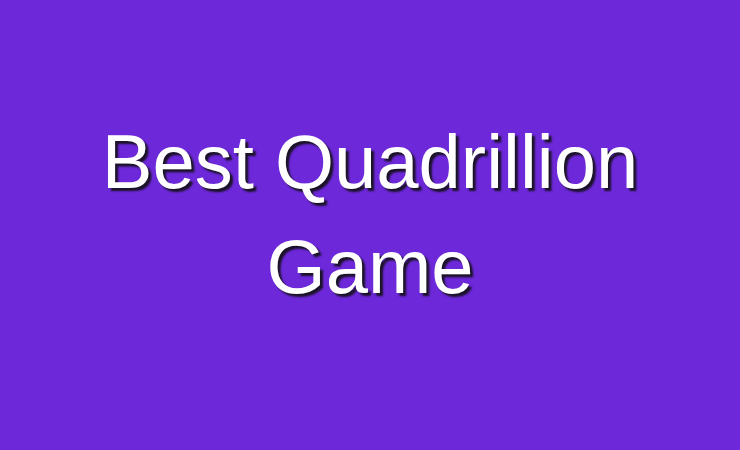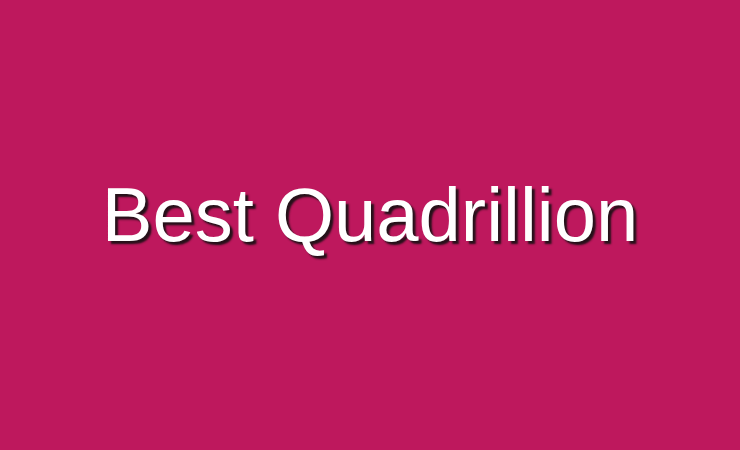--- a/index.html
+++ b/index.html
@@ -51,22 +51,23 @@
   }
 
   
   .title-line {
     display: block;
   }
 </style>
 </head>
 <body>
 
-<div class="banner" style="background-color: #be185d;">
+<div class="banner" style="background-color: #6d28d9;">
 
   <div class="title-block">
 
     <h1 class="banner-title" style="color: rgb(255, 255, 255); text-shadow: rgba(16, 16, 16, 0.88) 3px 3px 2px;">
       <span class="title-line">Best Quadrillion</span>
+      <span class="title-line">Game</span>
     </h1>
 
   </div>
 </div>
 
 </body></html>

